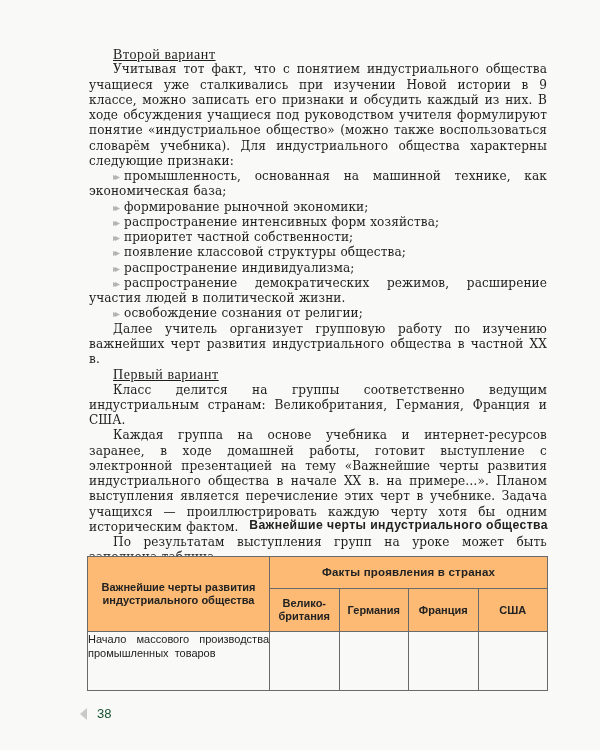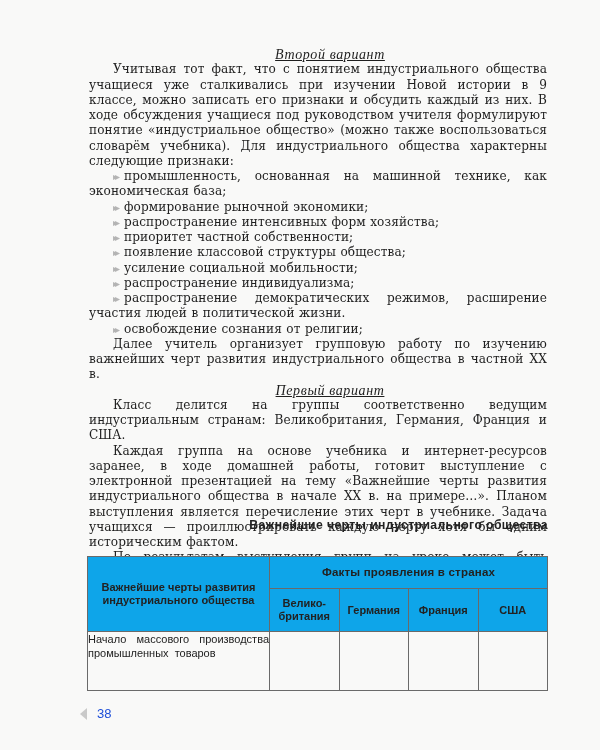--- a/index.html
+++ b/index.html
@@ -9,73 +9,71 @@
       font-family: "DejaVu Serif", "Liberation Serif", serif;
       position: relative;
     }
     .page { position: absolute; left: 89px; top: 47px; width: 458px; }
     .p {
       font-size: 12.1px; line-height: 15.25px; margin: 0;
       text-align: justify; text-indent: 24px; letter-spacing: 0.1px;
       word-spacing: 0.5px;
     }
     .heading {
-      font-style: italic; text-decoration: underline;
+      text-decoration: underline;
       font-size: 12.4px; line-height: 15.25px; margin: 0 0 0 24px;
       letter-spacing: 0.6px;
       font-family: "Liberation Serif", "DejaVu Serif", serif;
       font-size: 14px;
-      text-align: center;
     }
     .list { margin: 0; padding: 0; list-style: none; }
     .list li {
       font-size: 12.1px; line-height: 15.25px; text-align: justify;
       text-indent: 24px; letter-spacing: 0.1px; word-spacing: 0.5px;
     }
     .bullet { color: #b4b4b4; font-size: 10px; letter-spacing: -3px; margin-right: 7px; font-family: "DejaVu Sans", sans-serif; }
     .table-title {
       position: absolute; left: 87px; width: 461px; top: 518px;
       text-align: right; font-family: "Liberation Sans", "DejaVu Sans", sans-serif;
       font-weight: bold; font-size: 12.2px; line-height: 15.5px; letter-spacing: 0.4px; color: #222;
     }
     table.facts {
       position: absolute; left: 87px; top: 556px; width: 461px;
       border-collapse: collapse; font-family: "Liberation Sans", "DejaVu Sans", sans-serif;
       font-size: 11px; color: #222; table-layout: fixed;
     }
     table.facts td, table.facts th { border: 1px solid #6a6a6a; padding: 0; }
-    table.facts th { background: #0ea5e9; font-weight: bold; text-align: center; vertical-align: middle; line-height: 13px; }
+    table.facts th { background: #fdba74; font-weight: bold; text-align: center; vertical-align: middle; line-height: 13px; }
     th.feature-h { width: 181px; height: 74px; padding: 0 8px; }
     th.group-h { height: 31px; font-size: 11.5px; letter-spacing: 0.2px; }
     th.country { height: 42px; }
     td.feature-cell { height: 58px; vertical-align: top; text-align: justify; padding: 4px 6px 0 4px; line-height: 14px; font-size: 11px; word-spacing: 3px; }
     td.empty { background: #f9f9f8; }
     .page-num {
       position: absolute; left: 97px; top: 706px;
-      font-family: "Liberation Sans", "DejaVu Sans", sans-serif; font-size: 13px; color: #1d4ed8;
+      font-family: "Liberation Sans", "DejaVu Sans", sans-serif; font-size: 13px; color: #14532d;
     }
     .page-arrow {
       position: absolute; left: 80px; top: 708px; width: 0; height: 0;
       border-top: 6px solid transparent; border-bottom: 6px solid transparent;
       border-right: 7px solid #c9c9c9;
     }
   </style>
 </head>
 <body>
 
 <div class="page">
   <p class="heading">Второй вариант</p>
   <p class="p">Учитывая тот факт, что с понятием индустриального общества учащиеся уже сталкивались при изучении Новой истории в 9 классе, можно записать его признаки и обсудить каждый из них. В ходе обсуждения учащиеся под руководством учителя формулируют понятие «индустриальное общество» (можно также воспользоваться словарём учебника). Для индустриального общества характерны следующие признаки:</p>
   <ul class="list">
     <li><span class="bullet">▸▸</span><span>промышленность, основанная на машинной технике, как экономическая база;</span></li>
     <li><span class="bullet">▸▸</span><span>формирование рыночной экономики;</span></li>
     <li><span class="bullet">▸▸</span><span>распространение интенсивных форм хозяйства;</span></li>
     <li><span class="bullet">▸▸</span><span>приоритет частной собственности;</span></li>
     <li><span class="bullet">▸▸</span><span>появление классовой структуры общества;</span></li>
-    <li><span class="bullet">▸▸</span><span>усиление социальной мобильности;</span></li>
     <li><span class="bullet">▸▸</span><span>распространение индивидуализма;</span></li>
     <li><span class="bullet">▸▸</span><span>распространение демократических режимов, расширение участия людей в политической жизни.</span></li>
     <li><span class="bullet">▸▸</span><span>освобождение сознания от религии;</span></li>
   </ul>
   <p class="p">Далее учитель организует групповую работу по изучению важнейших черт развития индустриального общества в частной XX в.</p>
   <p class="heading">Первый вариант</p>
   <p class="p">Класс делится на группы соответственно ведущим индустриальным странам: Великобритания, Германия, Франция и США.</p>
   <p class="p">Каждая группа на основе учебника и интернет-ресурсов заранее, в ходе домашней работы, готовит выступление с электронной презентацией на тему «Важнейшие черты развития индустриального общества в начале XX в. на примере…». Планом выступления является перечисление этих черт в учебнике. Задача учащихся — проиллюстрировать каждую черту хотя бы одним историческим фактом.</p>
   <p class="p">По результатам выступления групп на уроке может быть заполнена таблица.</p>
 </div>

